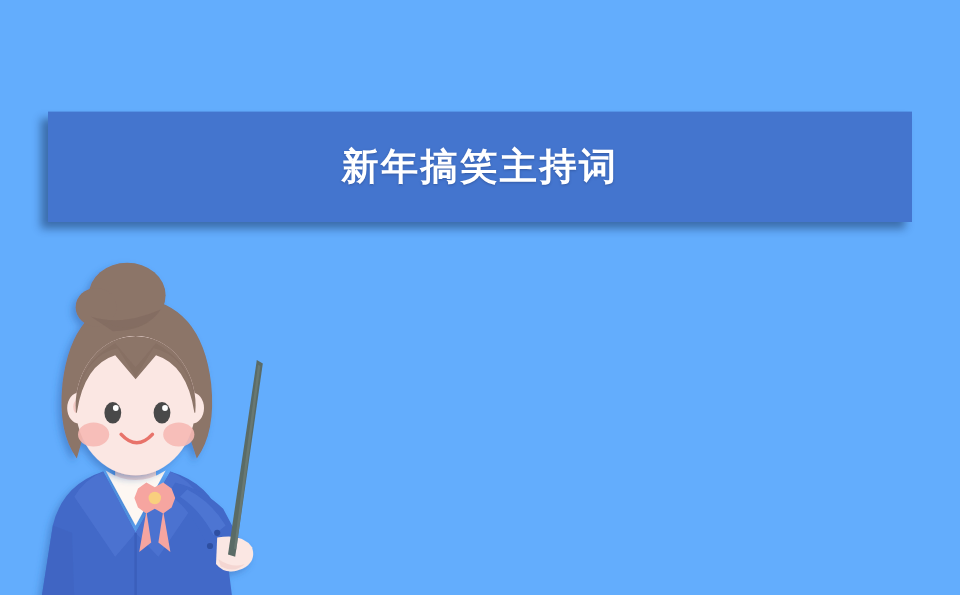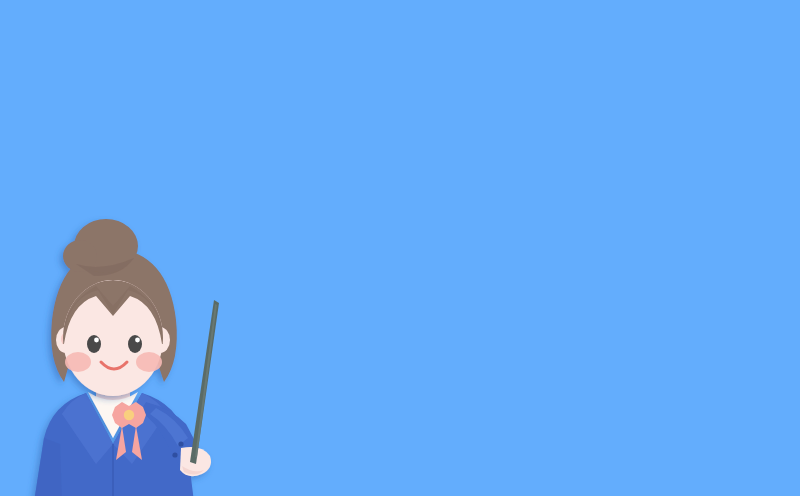--- a/index.html
+++ b/index.html
@@ -57,20 +57,23 @@
   }
   #teacher-illustration svg {
     display: block;
   }
 </style>
 </head>
 <body>
 
 <div id="page" style="background: rgb(99, 173, 253);">
 
+  <div id="title-banner" style="background: rgb(68, 117, 206);">
+    <span id="title-text" style="color: rgb(255, 255, 255);">新年搞笑主持词</span>
+  </div>
 
   <div id="teacher-illustration" role="img" aria-label="卡通女老师手持教鞭">
 
     <svg width="230" height="284" viewBox="0 0 230 284" xmlns="http://www.w3.org/2000/svg">
       <defs>
         <filter id="softdrop" x="-30%" y="-30%" width="180%" height="180%">
           <feDropShadow dx="-3" dy="3" stdDeviation="3.2" flood-color="#2b5ea8" flood-opacity="0.45"></feDropShadow>
         </filter>
         <clipPath id="face-clip">
           <ellipse cx="95" cy="126" rx="50" ry="58"></ellipse>

